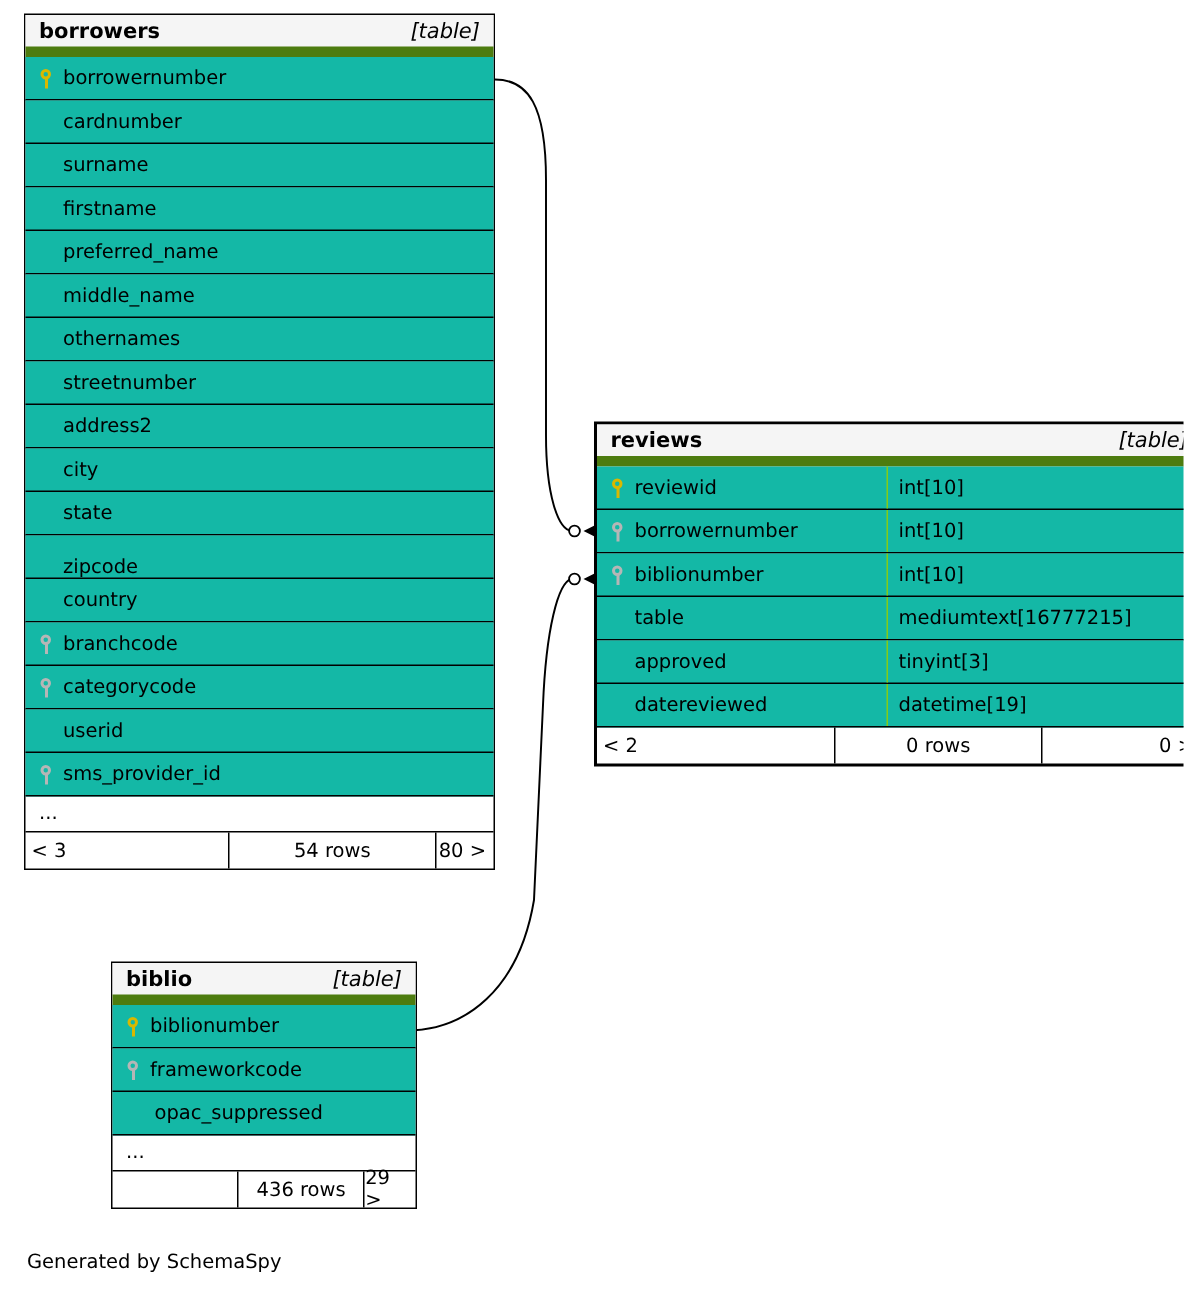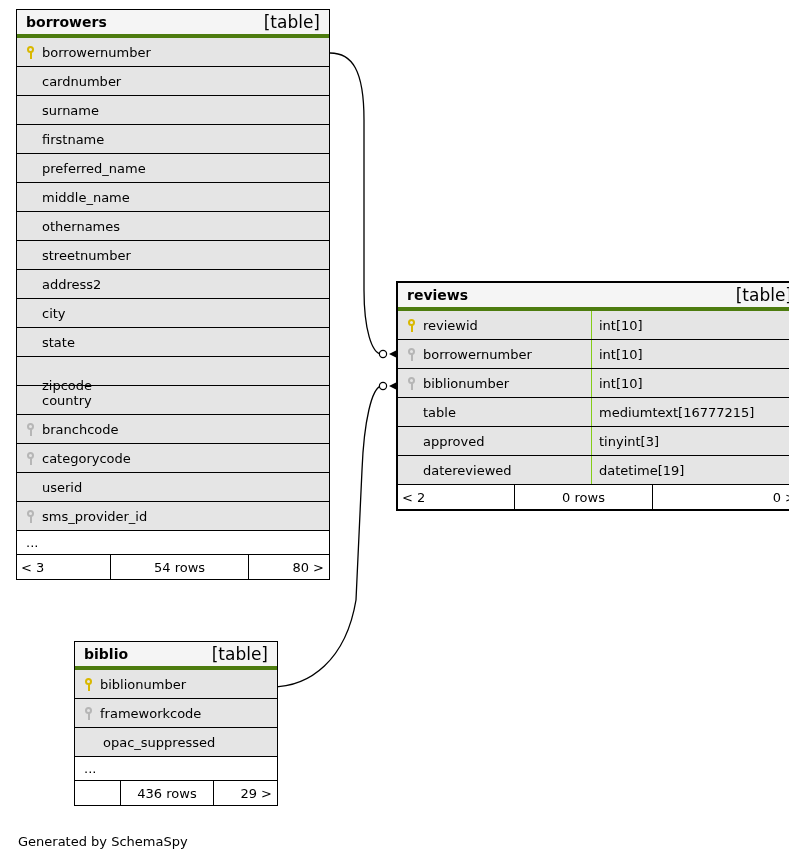--- a/index.html
+++ b/index.html
@@ -34,38 +34,40 @@
     position: absolute;
     border: 1px solid #000000;
     background: #ffffff;
     box-sizing: border-box;
   }
   .tbl-header {
     display: flex;
     align-items: center;
     justify-content: space-between;
     background: #f5f5f5;
-    border-bottom: 4px solid #4d7c0f;
+    border-bottom: 7px solid #4d7c0f;
     padding: 5px 9px;
     box-sizing: border-box;
     height: 28px;
   }
   .tbl-name {
     font-weight: bold;
     font-size: 14px;
   }
   .tbl-tag {
-    font-size: 17px;
+    font-size: 14px;
+    font-style: italic;
   }
   .row {
     display: flex;
+    align-items: center;
     border-bottom: 1px solid #000000;
     height: 29px;
     box-sizing: border-box;
-    background: #e5e5e5;
+    background: #14b8a6;
   }
   .row:last-child {
     border-bottom: none;
   }
   .col-name {
     display: flex;
     align-items: center;
     padding-left: 9px;
     box-sizing: border-box;
     flex: 0 0 auto;
@@ -114,20 +116,21 @@
     box-sizing: border-box;
   }
   .f-left {
     padding-left: 4px;
     justify-content: flex-start;
   }
   .f-mid {
     justify-content: center;
     border-left: 1px solid #000000;
     border-right: 1px solid #000000;
+    margin-left: 42px;
   }
   .f-right {
     justify-content: flex-end;
     padding-right: 5px;
   }
 
   
   .pk-icon, .fk-icon {
     width: 11px;
     height: 13px;

